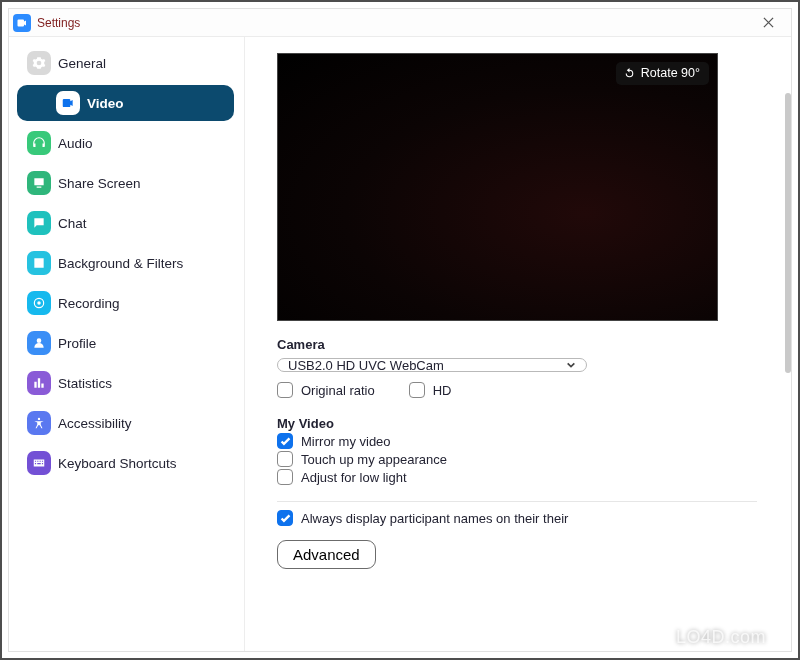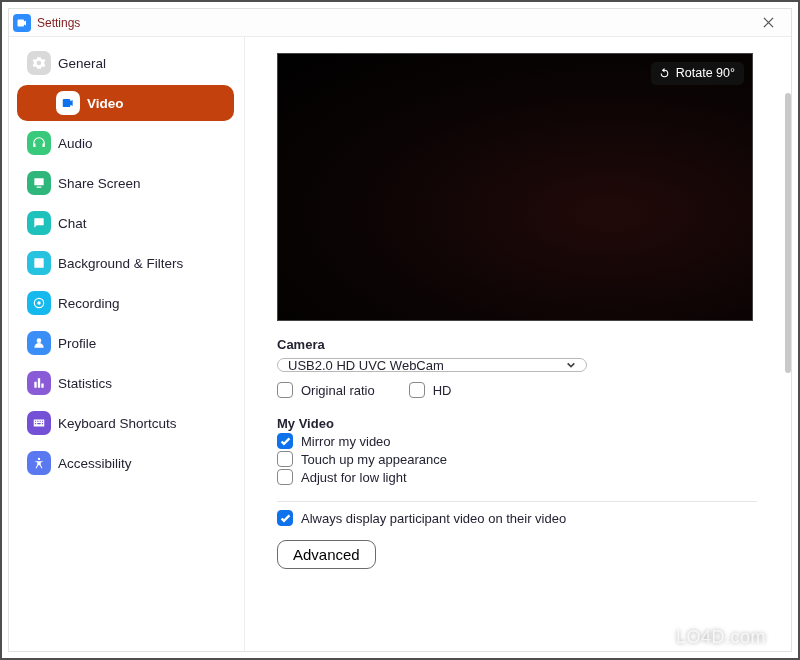--- a/index.html
+++ b/index.html
@@ -78,34 +78,34 @@
     cursor: pointer;
     gap: 7px;
   }
   .sidebar-item .icon-wrap {
     width: 24px; height: 24px;
     border-radius: 7px;
     display:flex; align-items:center; justify-content:center;
   }
   .sidebar-item .icon-wrap svg { width: 14px; height: 14px; fill:#fff; }
   .sidebar-item .label { font-size: 13.5px; color: #232333; font-weight: 500; }
-  .sidebar-item.active { background: #c2410c; padding-left: 39px; }
+  .sidebar-item.active { background: #0c4a6e; padding-left: 39px; }
   .sidebar-item.active .label { color: #ffffff; font-weight: 600; }
   .sidebar-item.active .icon-wrap { background: #ffffff !important; }
   .sidebar-item.active .icon-wrap svg { fill:#0E72ED; }
 
   .content {
     flex: 1;
     padding: 16px 24px 0 32px;
     overflow: hidden;
     position: relative;
   }
   .video-preview {
     position: relative;
-    width: 476px;
+    width: 441px;
     height: 268px;
     background: radial-gradient(ellipse at 70% 60%, #210909 0%, #0b0404 55%, #000 100%);
     border: 1px solid #444;
   }
   .rotate-btn {
     position: absolute;
     top: 8px; right: 8px;
     background: rgba(20,20,20,0.85);
     color: #fff;
     font-size: 12.5px;
@@ -295,36 +295,36 @@
         <div class="sidebar-item">
           <span class="icon-wrap" style="background:#8a5bd7">
             <svg viewBox="0 0 24 24">
                 <path d="M4 20V10h4v10H4zm6 0V4h4v16h-4zm6 0v-7h4v7h-4z"></path>
               </svg>
           </span>
           <span class="label">Statistics</span>
         </div>
 
         <div class="sidebar-item">
-          <span class="icon-wrap" style="background:#7350d5">
-            <svg viewBox="0 0 24 24">
-                <path d="M3 6h18v12H3V6zm2 2v2h2V8H5zm4 0v2h2V8H9zm4 0v2h2V8h-2zm4 0v2h2V8h-2zM5 12v2h2v-2H5zm4 0v2h6v-2H9zm8 0v2h2v-2h-2z"></path>
-              </svg>
-          </span>
-          <span class="label">Keyboard Shortcuts</span>
-        </div>
-
-        <div class="sidebar-item">
           <span class="icon-wrap" style="background:#5a78f0">
             <svg viewBox="0 0 24 24">
                 <circle cx="12" cy="5" r="2"></circle>
                 <path d="M4 9h16l-5 2v4l3 6h-2l-2.5-5h-3L8 21H6l3-6v-4L4 9z"></path>
               </svg>
           </span>
           <span class="label">Accessibility</span>
+        </div>
+
+        <div class="sidebar-item">
+          <span class="icon-wrap" style="background:#7350d5">
+            <svg viewBox="0 0 24 24">
+                <path d="M3 6h18v12H3V6zm2 2v2h2V8H5zm4 0v2h2V8H9zm4 0v2h2V8h-2zm4 0v2h2V8h-2zM5 12v2h2v-2H5zm4 0v2h6v-2H9zm8 0v2h2v-2h-2z"></path>
+              </svg>
+          </span>
+          <span class="label">Keyboard Shortcuts</span>
         </div>
       </div>
 
       <div class="content">
         <div class="right-scrollhint"></div>
 
         <div class="video-preview">
           <div class="rotate-btn">
             <svg viewBox="0 0 24 24">
                 <path d="M12 5V2L7 6l5 4V7a5 5 0 1 1-5 5H5a7 7 0 1 0 7-7z"></path>
@@ -372,21 +372,21 @@
         </div>
 
         <hr class="hr">
 
         <div class="check-row">
           <span class="checkbox checked">
             <svg viewBox="0 0 14 14">
                 <path d="M2 7l3 3 7-7"></path>
               </svg>
           </span>
-          <span>Always display participant video on their video</span>
+          <span>Always display participant names on their their</span>
         </div>
 
         <button class="adv-btn">Advanced</button>
       </div>
     </div>
   </div>
 
   <div class="watermark">
     <span class="globe"></span>
     <span>LO4D.com</span>

